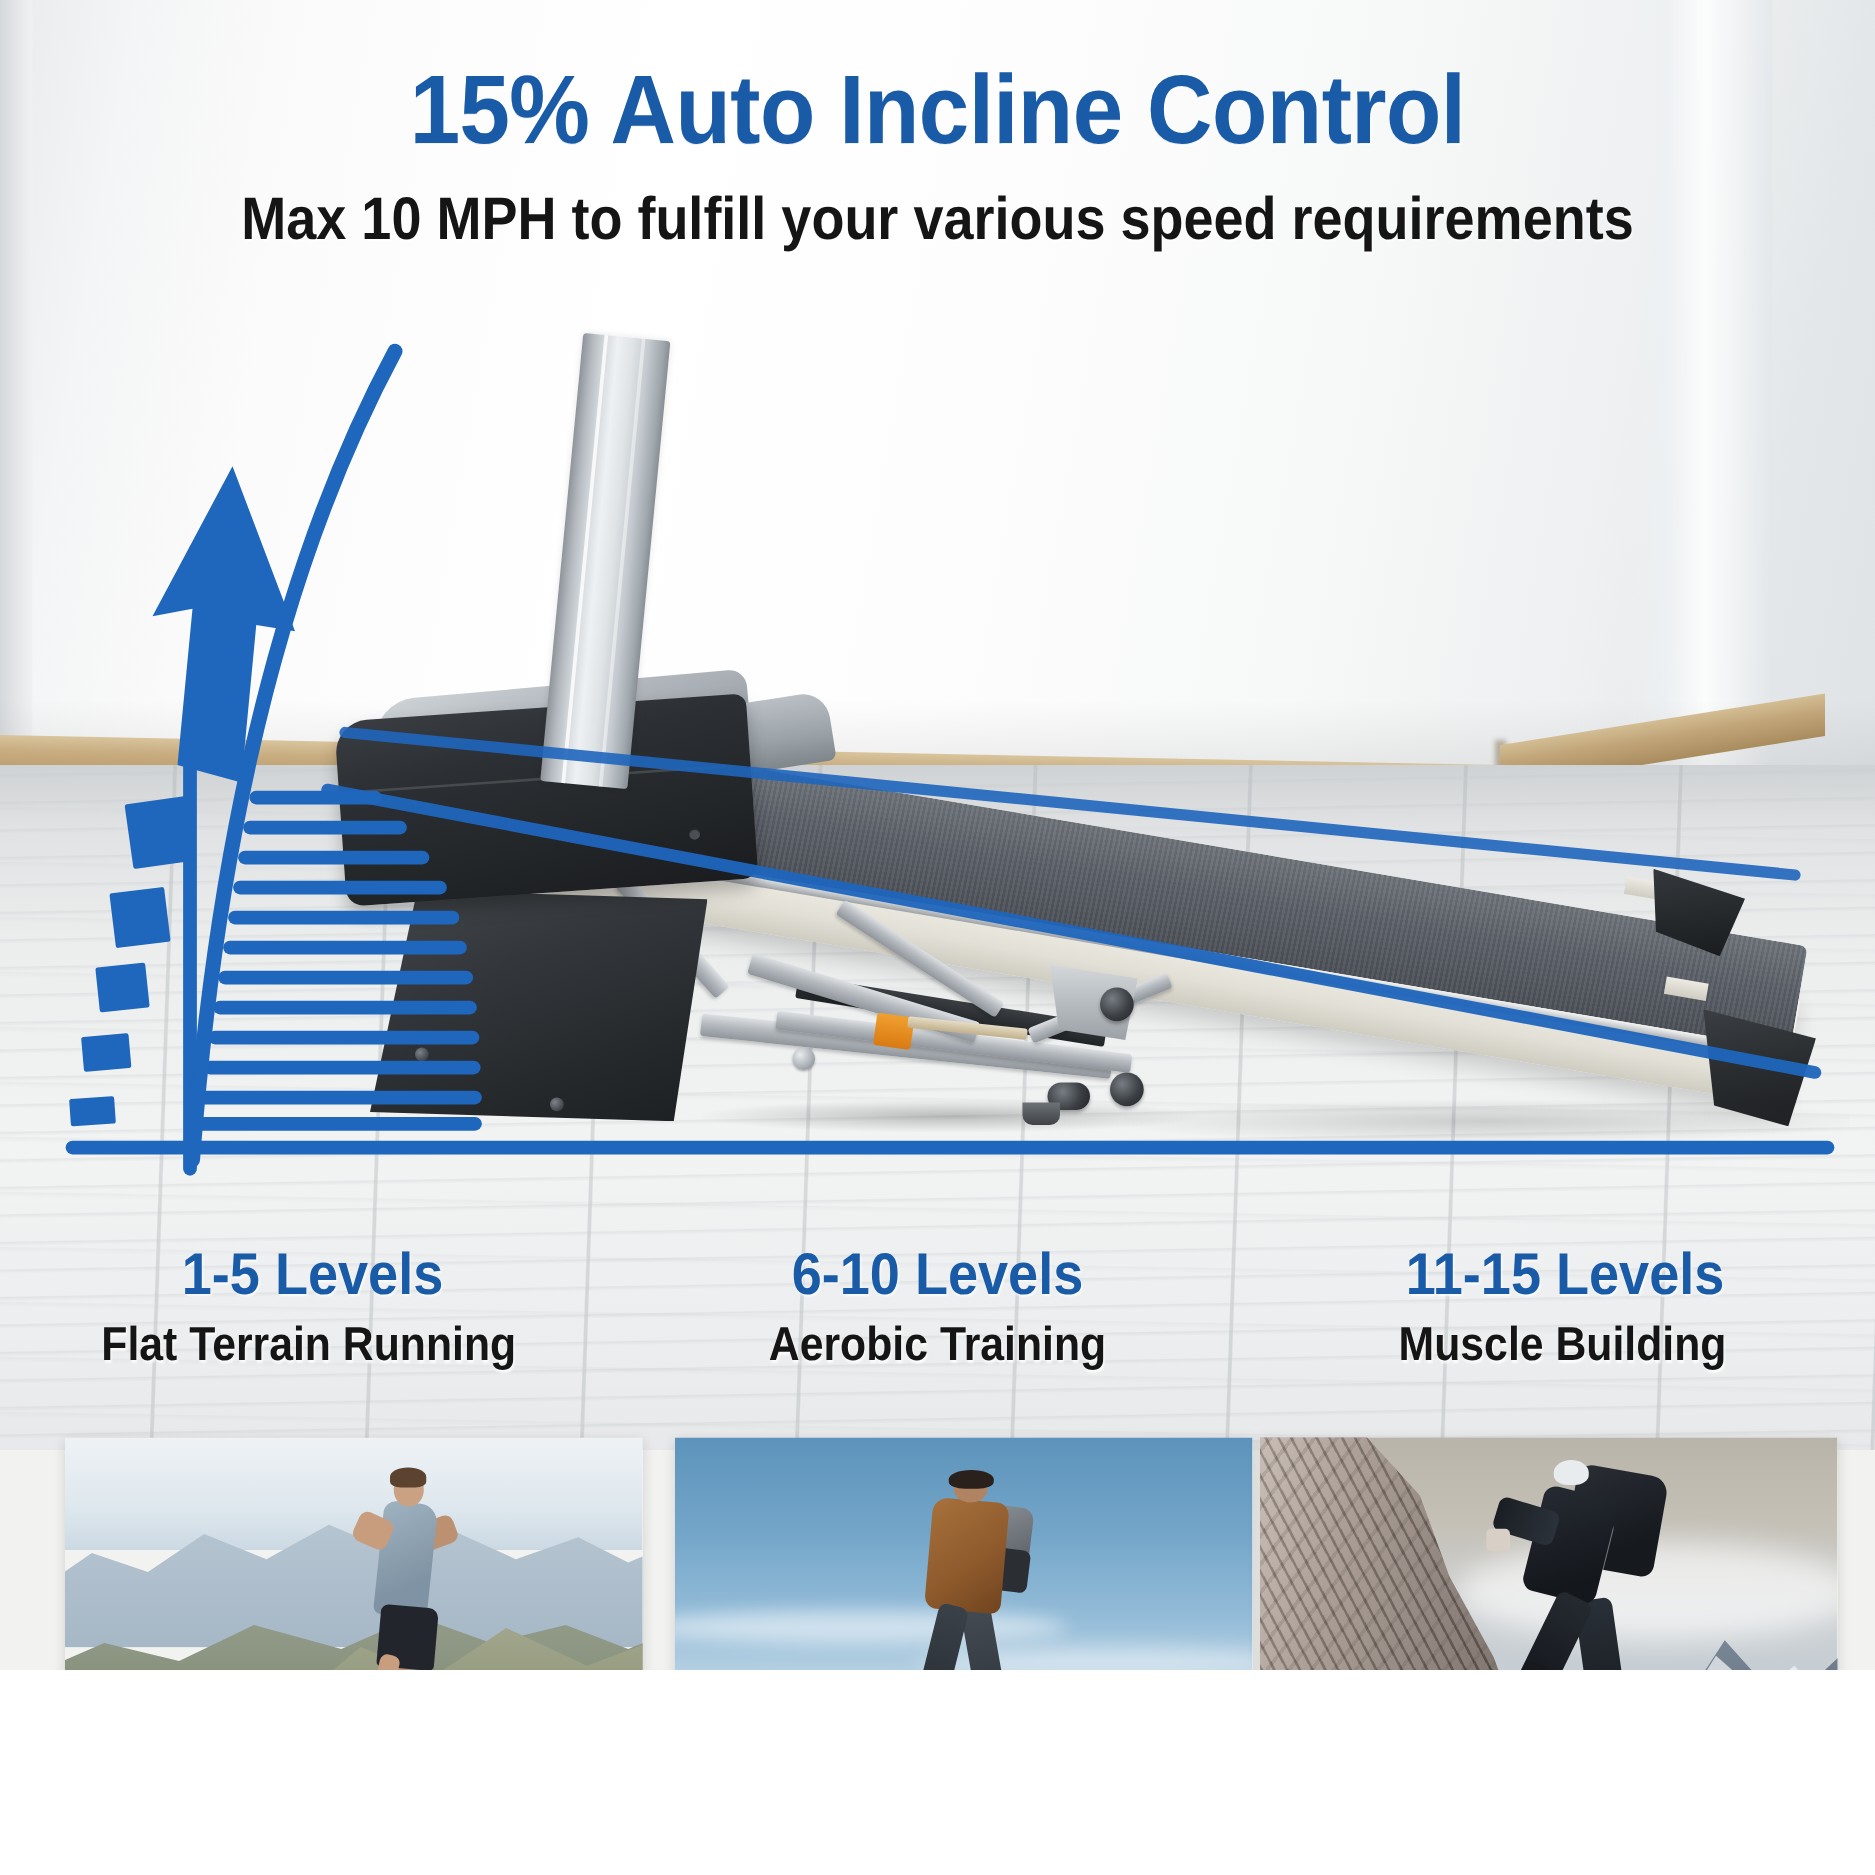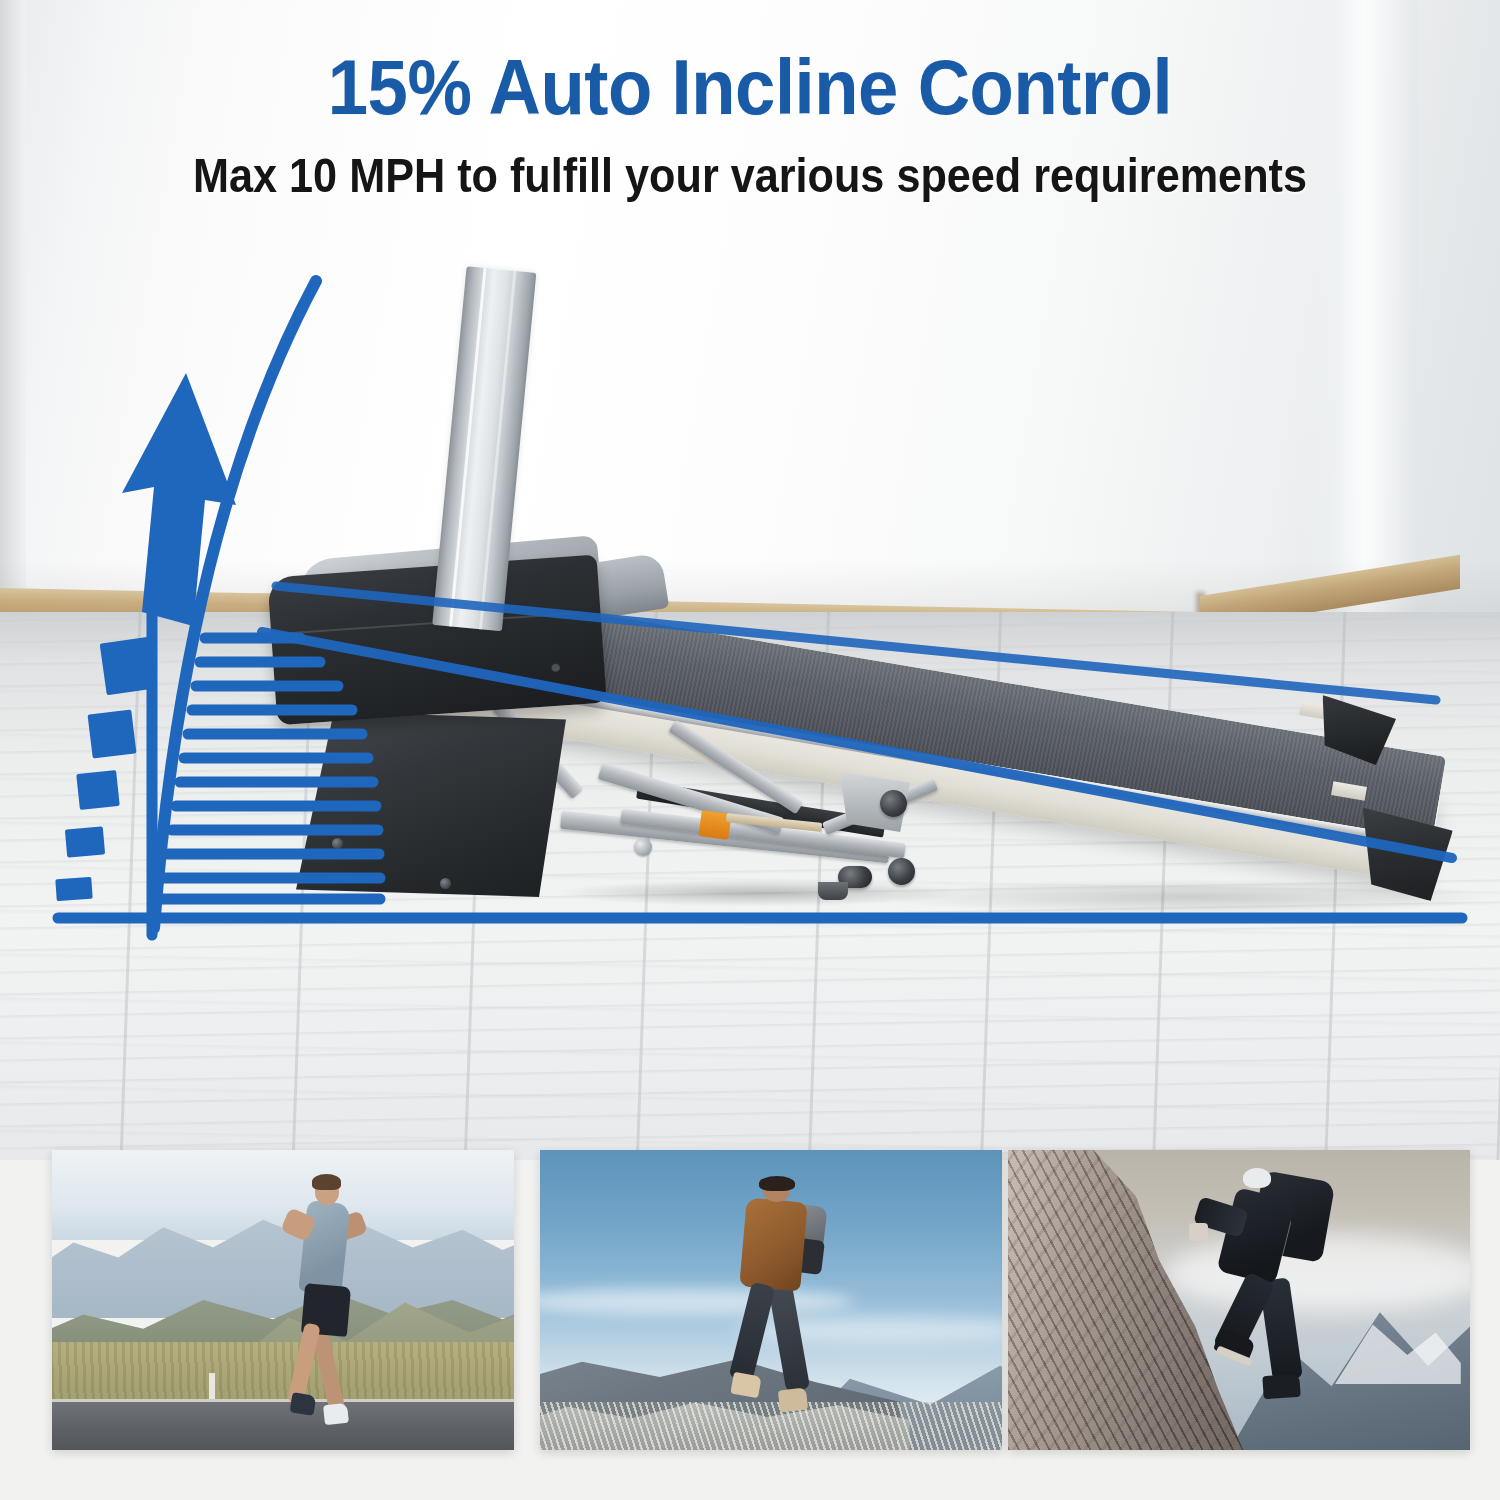--- a/index.html
+++ b/index.html
@@ -8,21 +8,21 @@
     padding: 0;
     background: #ffffff;
   }
   body {
     font-family: "Liberation Sans", "DejaVu Sans", sans-serif;
   }
 
   .poster {
     position: relative;
     width: 1500px;
-    height: 1500px;
+    height: 1336px;
     overflow: hidden;
     background: #f2f2f0;
   }
 
   
   .scene {
     position: absolute;
     left: 0; top: 0;
     width: 1500px; height: 1160px;
     overflow: hidden;
@@ -703,20 +703,34 @@
       <rect x="90" y="712" width="44" height="44" rx="2" fill="#1f66bd" transform="rotate(-7 112 734)"></rect>
       <rect x="78" y="772" width="40" height="36" rx="2" fill="#1f66bd" transform="rotate(-6 98 790)"></rect>
       <rect x="66" y="828" width="38" height="28" rx="2" fill="#1f66bd" transform="rotate(-5 85 842)"></rect>
       <rect x="56" y="878" width="36" height="22" rx="2" fill="#1f66bd" transform="rotate(-4 74 889)"></rect>
     </g>
   </svg>
 
   <div class="headline">15% Auto Incline Control</div>
   <div class="subheadline">Max 10 MPH to fulfill your various speed requirements</div>
 
+  <div class="levels">
+    <div class="level-col col-1">
+      <div class="level-title">1-5 Levels</div>
+      <div class="level-sub">Flat Terrain Running</div>
+    </div>
+    <div class="level-col col-2">
+      <div class="level-title">6-10 Levels</div>
+      <div class="level-sub">Aerobic Training</div>
+    </div>
+    <div class="level-col col-3">
+      <div class="level-title">11-15 Levels</div>
+      <div class="level-sub">Muscle Building</div>
+    </div>
+  </div>
 
   <div class="photos">
 
     <div class="photo photo-1">
       <div class="ph-inner">
         <div class="p1-sky"></div>
         <div class="p1-mtn-far"></div>
         <div class="p1-mtn-mid"></div>
         <div class="p1-mtn-mid2"></div>
         <div class="p1-scrub"></div>

